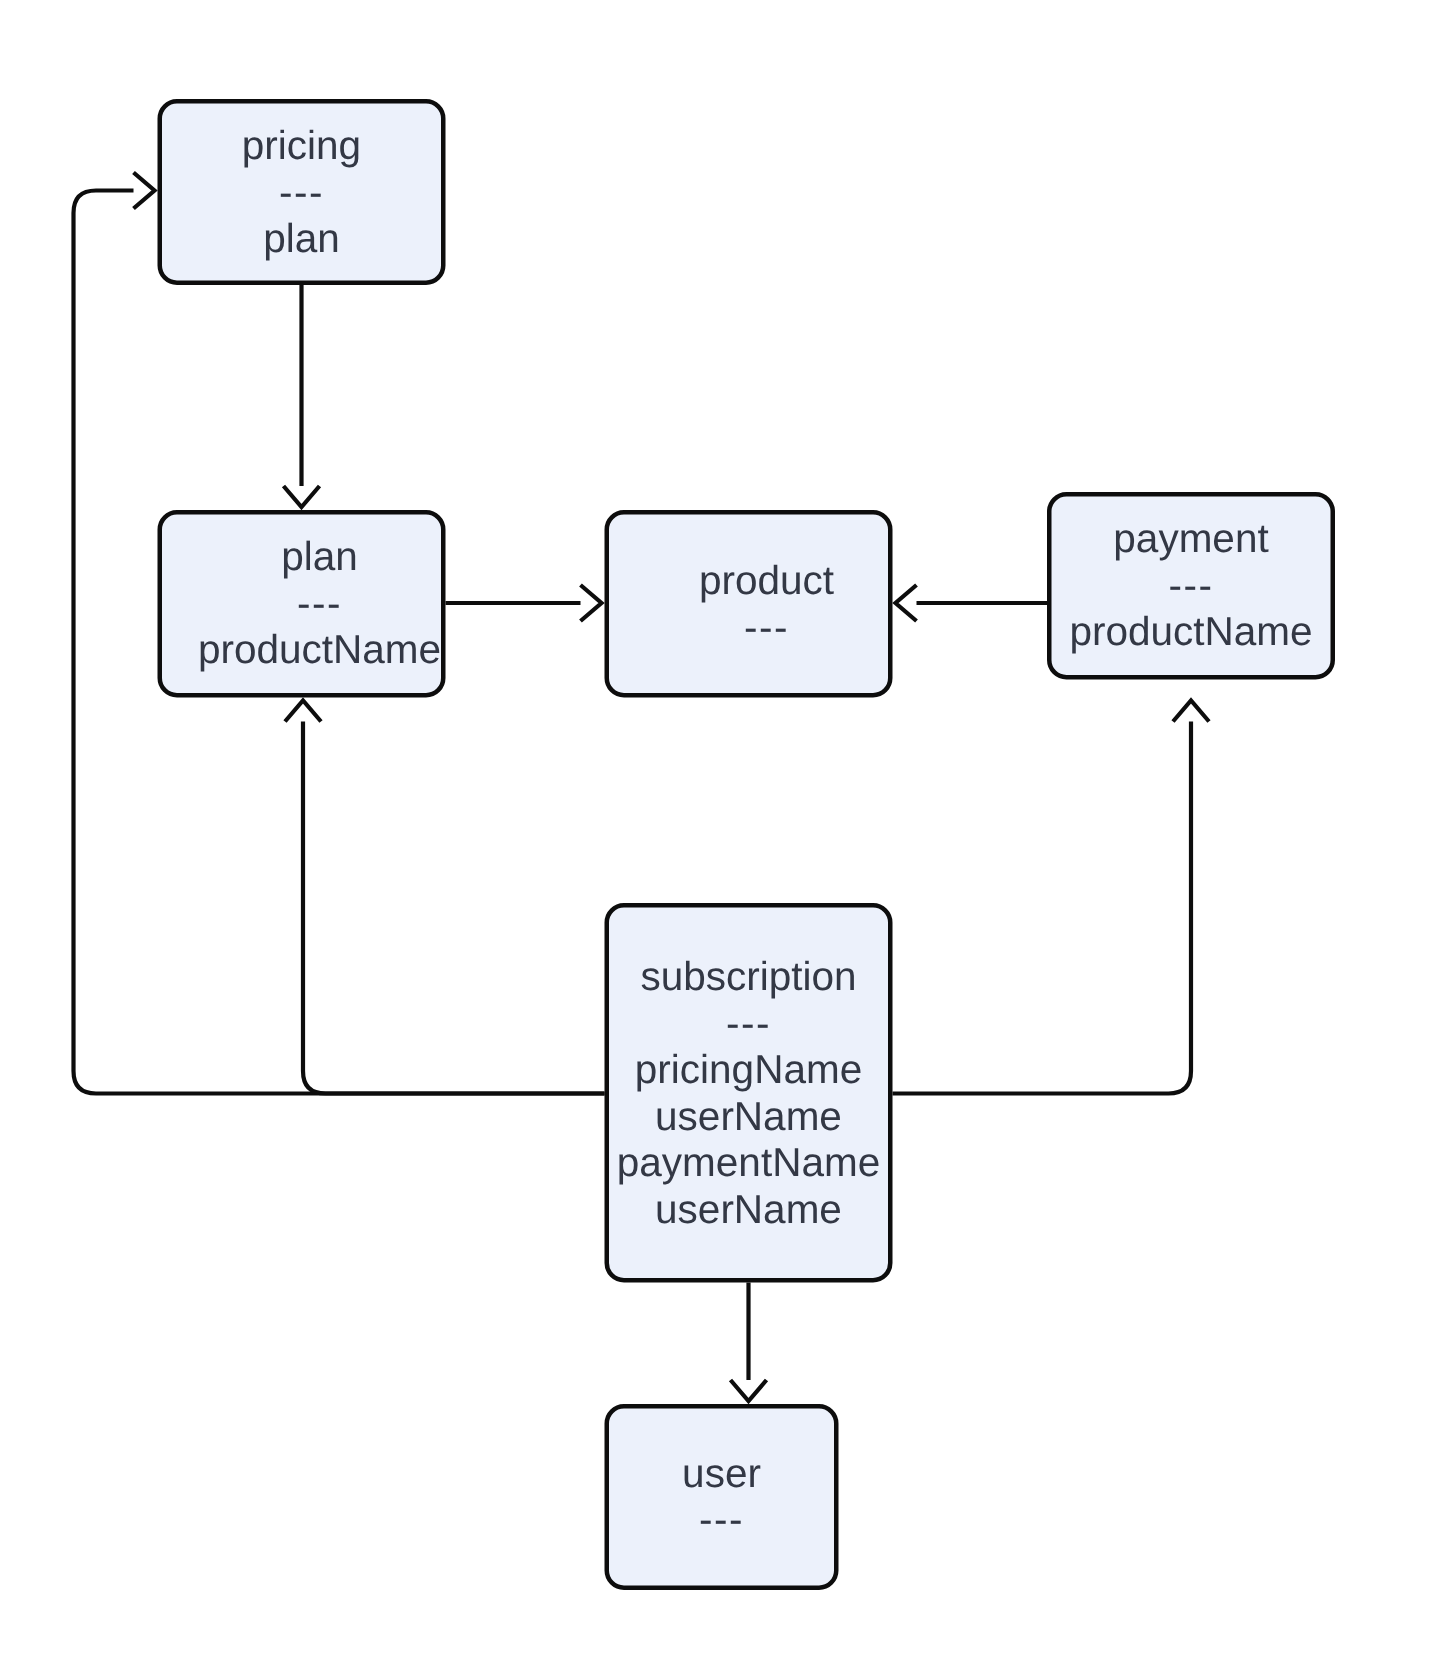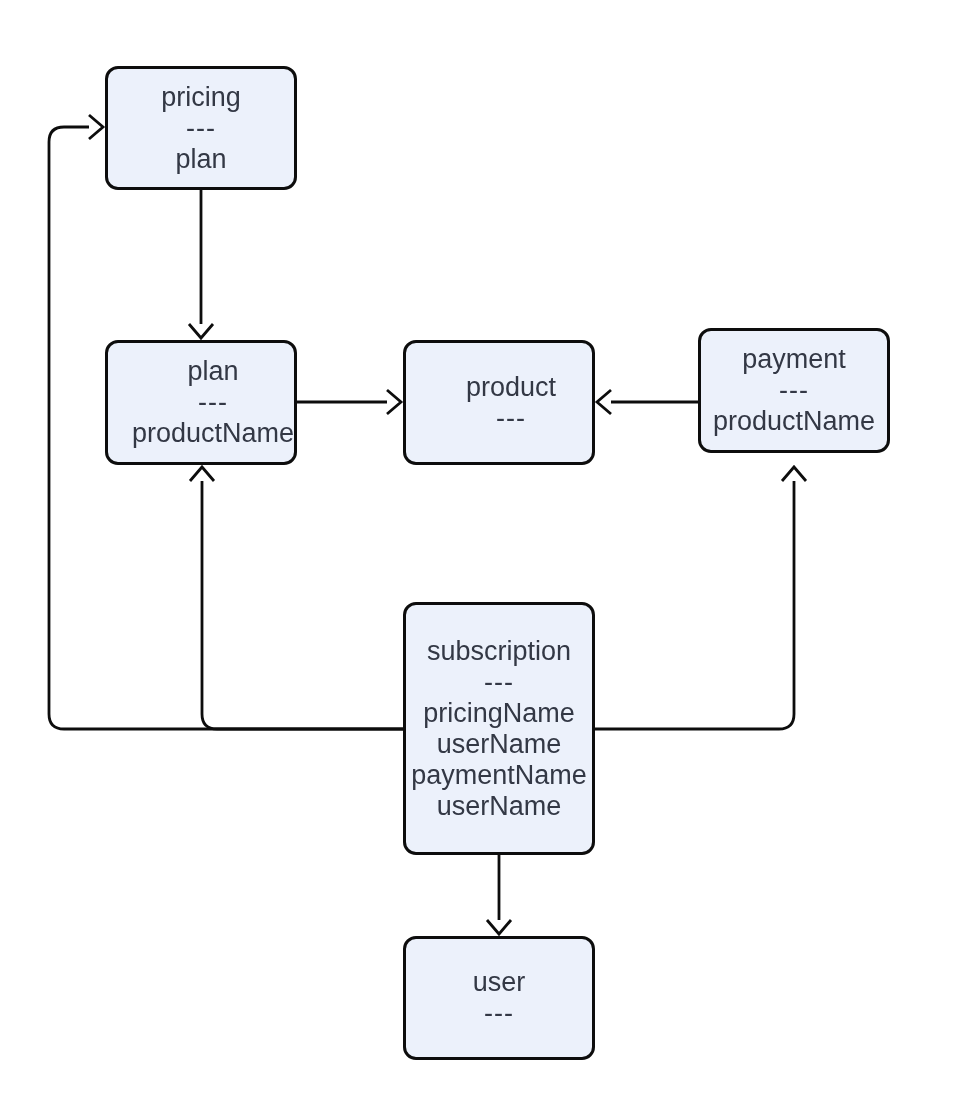--- a/index.html
+++ b/index.html
@@ -36,21 +36,21 @@
     color: #333845;
     font-size: 27px;
     line-height: 31px;
     text-align: center;
   }
   .n-pricing      { left: 105px; top:  66px; width: 192px; height: 124px; }
   .n-plan         { left: 105px; top: 340px; width: 192px; height: 125px; padding-left: 24px; }
   .n-product      { left: 403px; top: 340px; width: 192px; height: 125px; padding-left: 24px; }
   .n-payment      { left: 698px; top: 328px; width: 192px; height: 125px; }
   .n-subscription { left: 403px; top: 602px; width: 192px; height: 253px; }
-  .n-user         { left: 403px; top: 936px; width: 192px; height: 124px; }
+  .n-user         { left: 403px; top: 936px; width: 156px; height: 124px; }
   .node-sep { letter-spacing: 1px; }
 </style>
 </head>
 <body>
 
 <div class="canvas">
 
   <svg class="edges" viewBox="0 0 956 1103" xmlns="http://www.w3.org/2000/svg">
 
     <path d="M201,190 V324 M189,324 L201,338 L213,324"></path>

